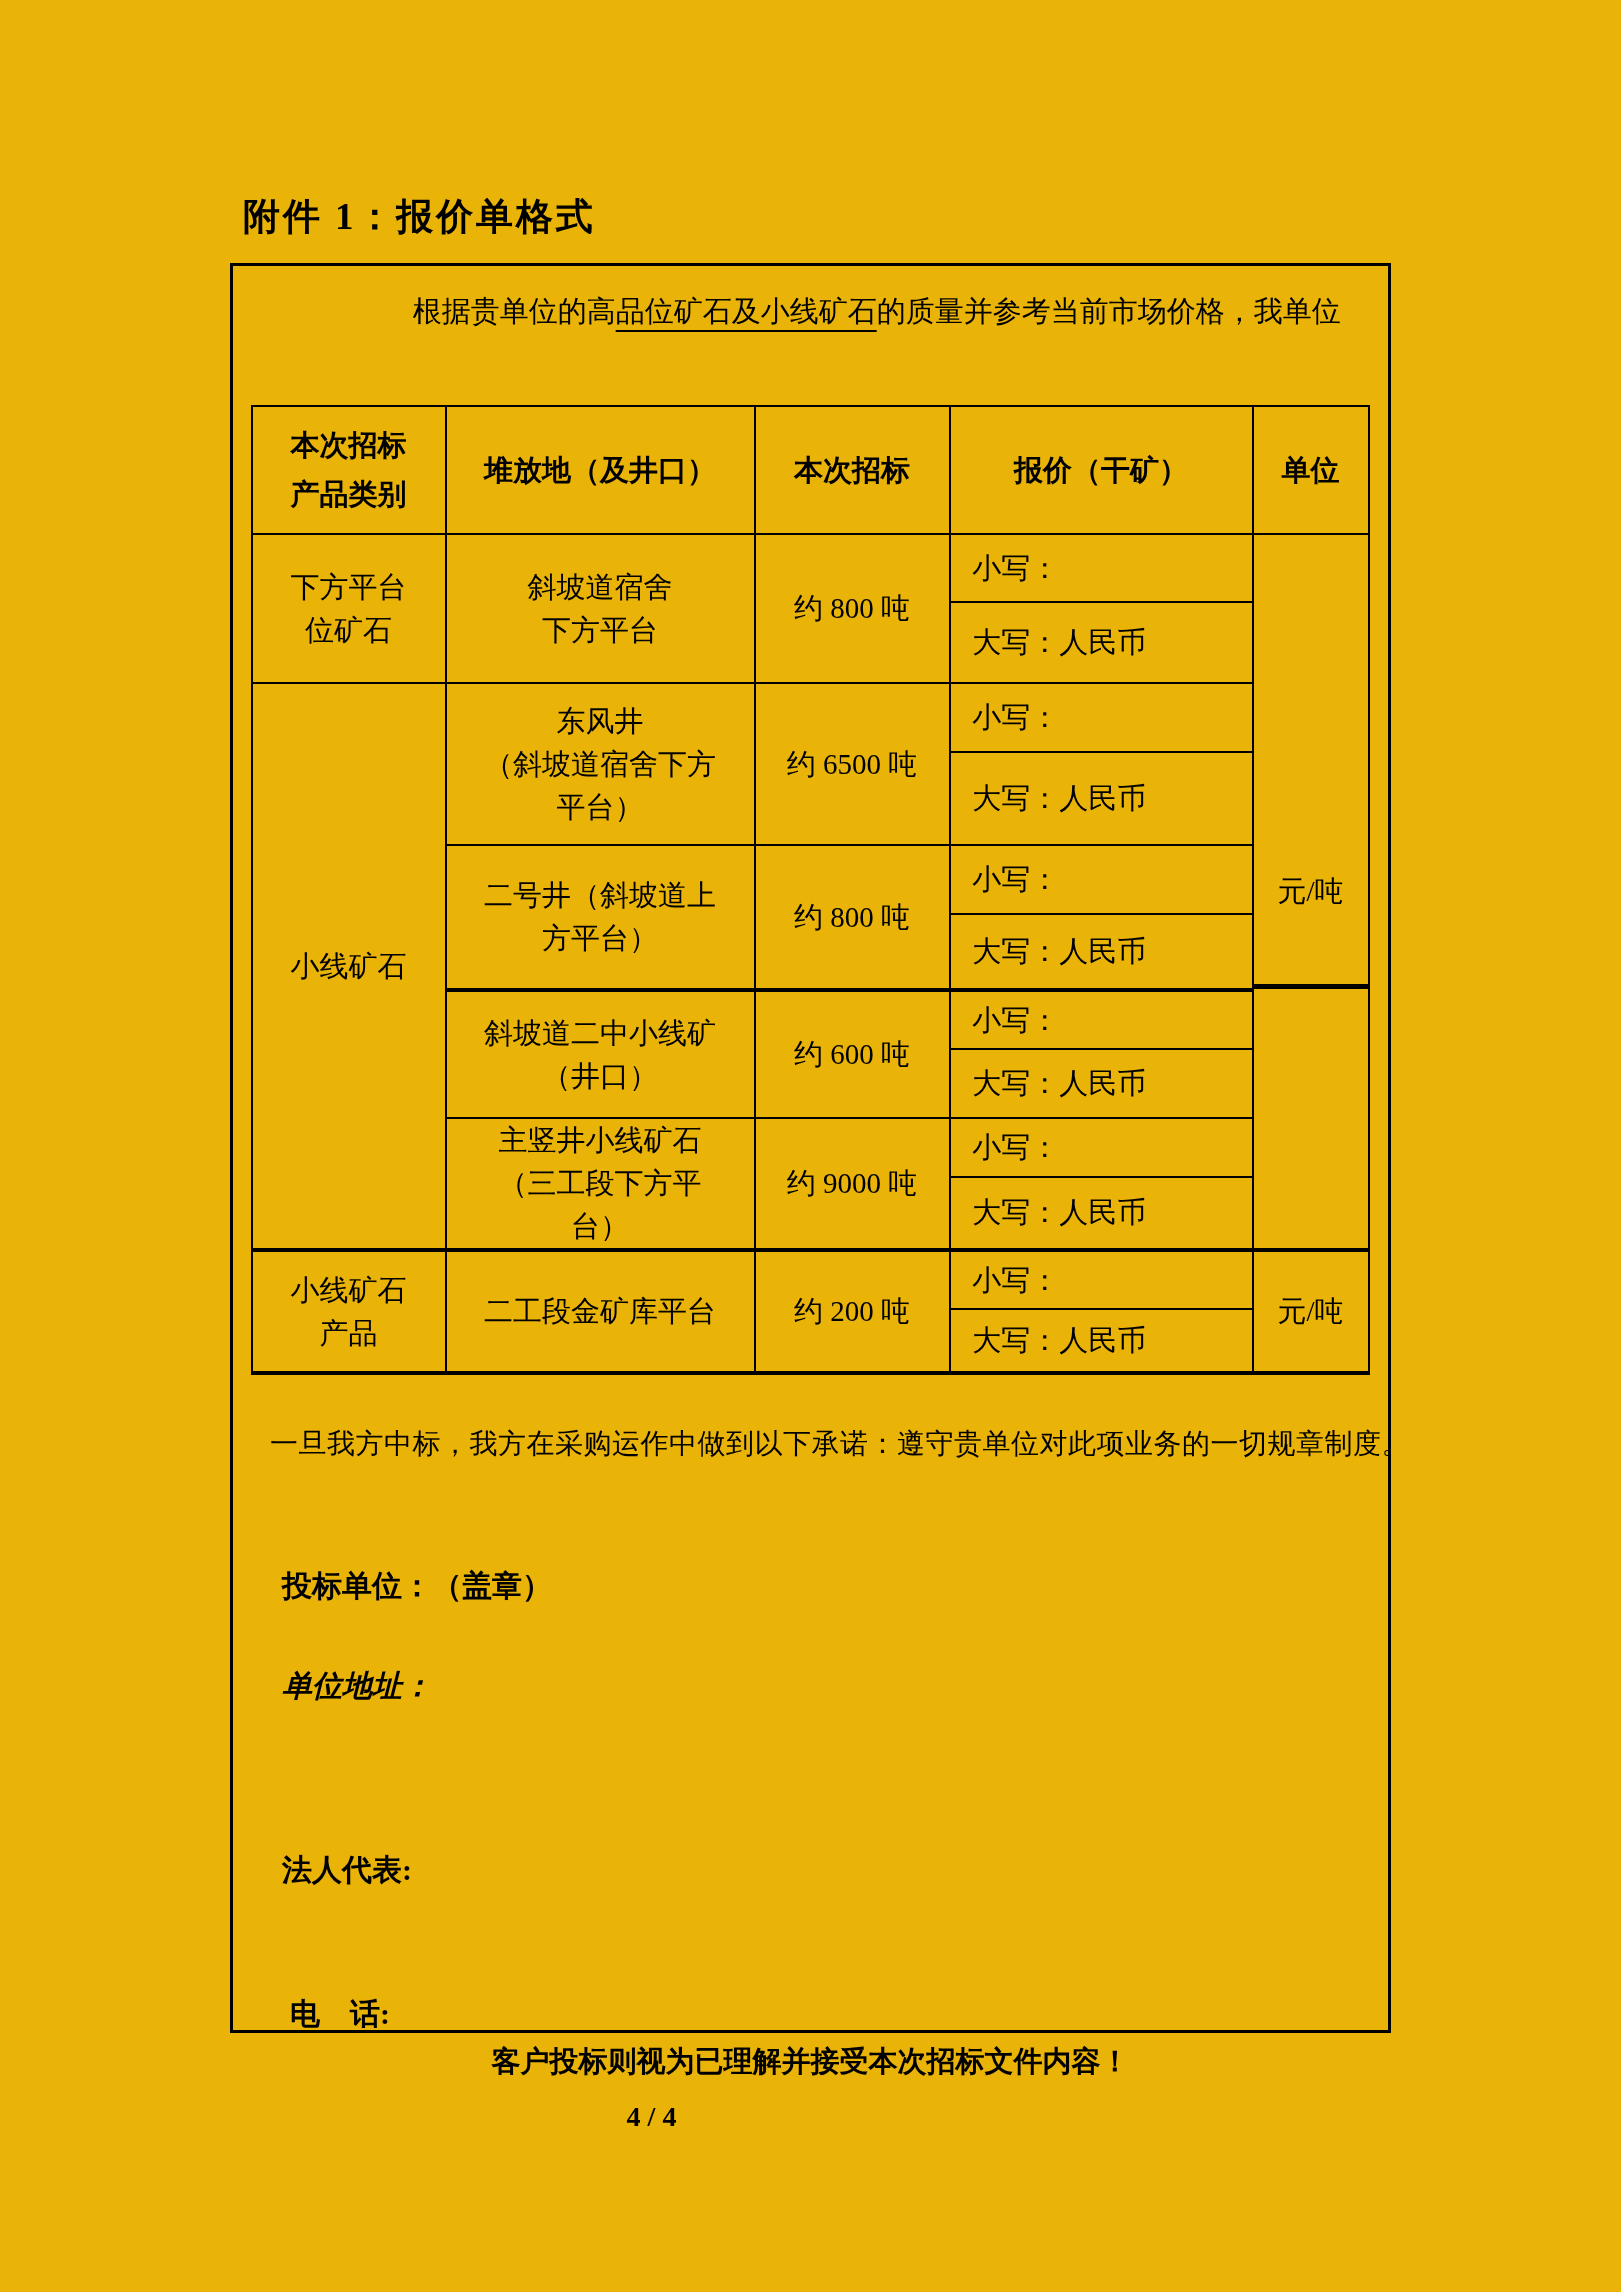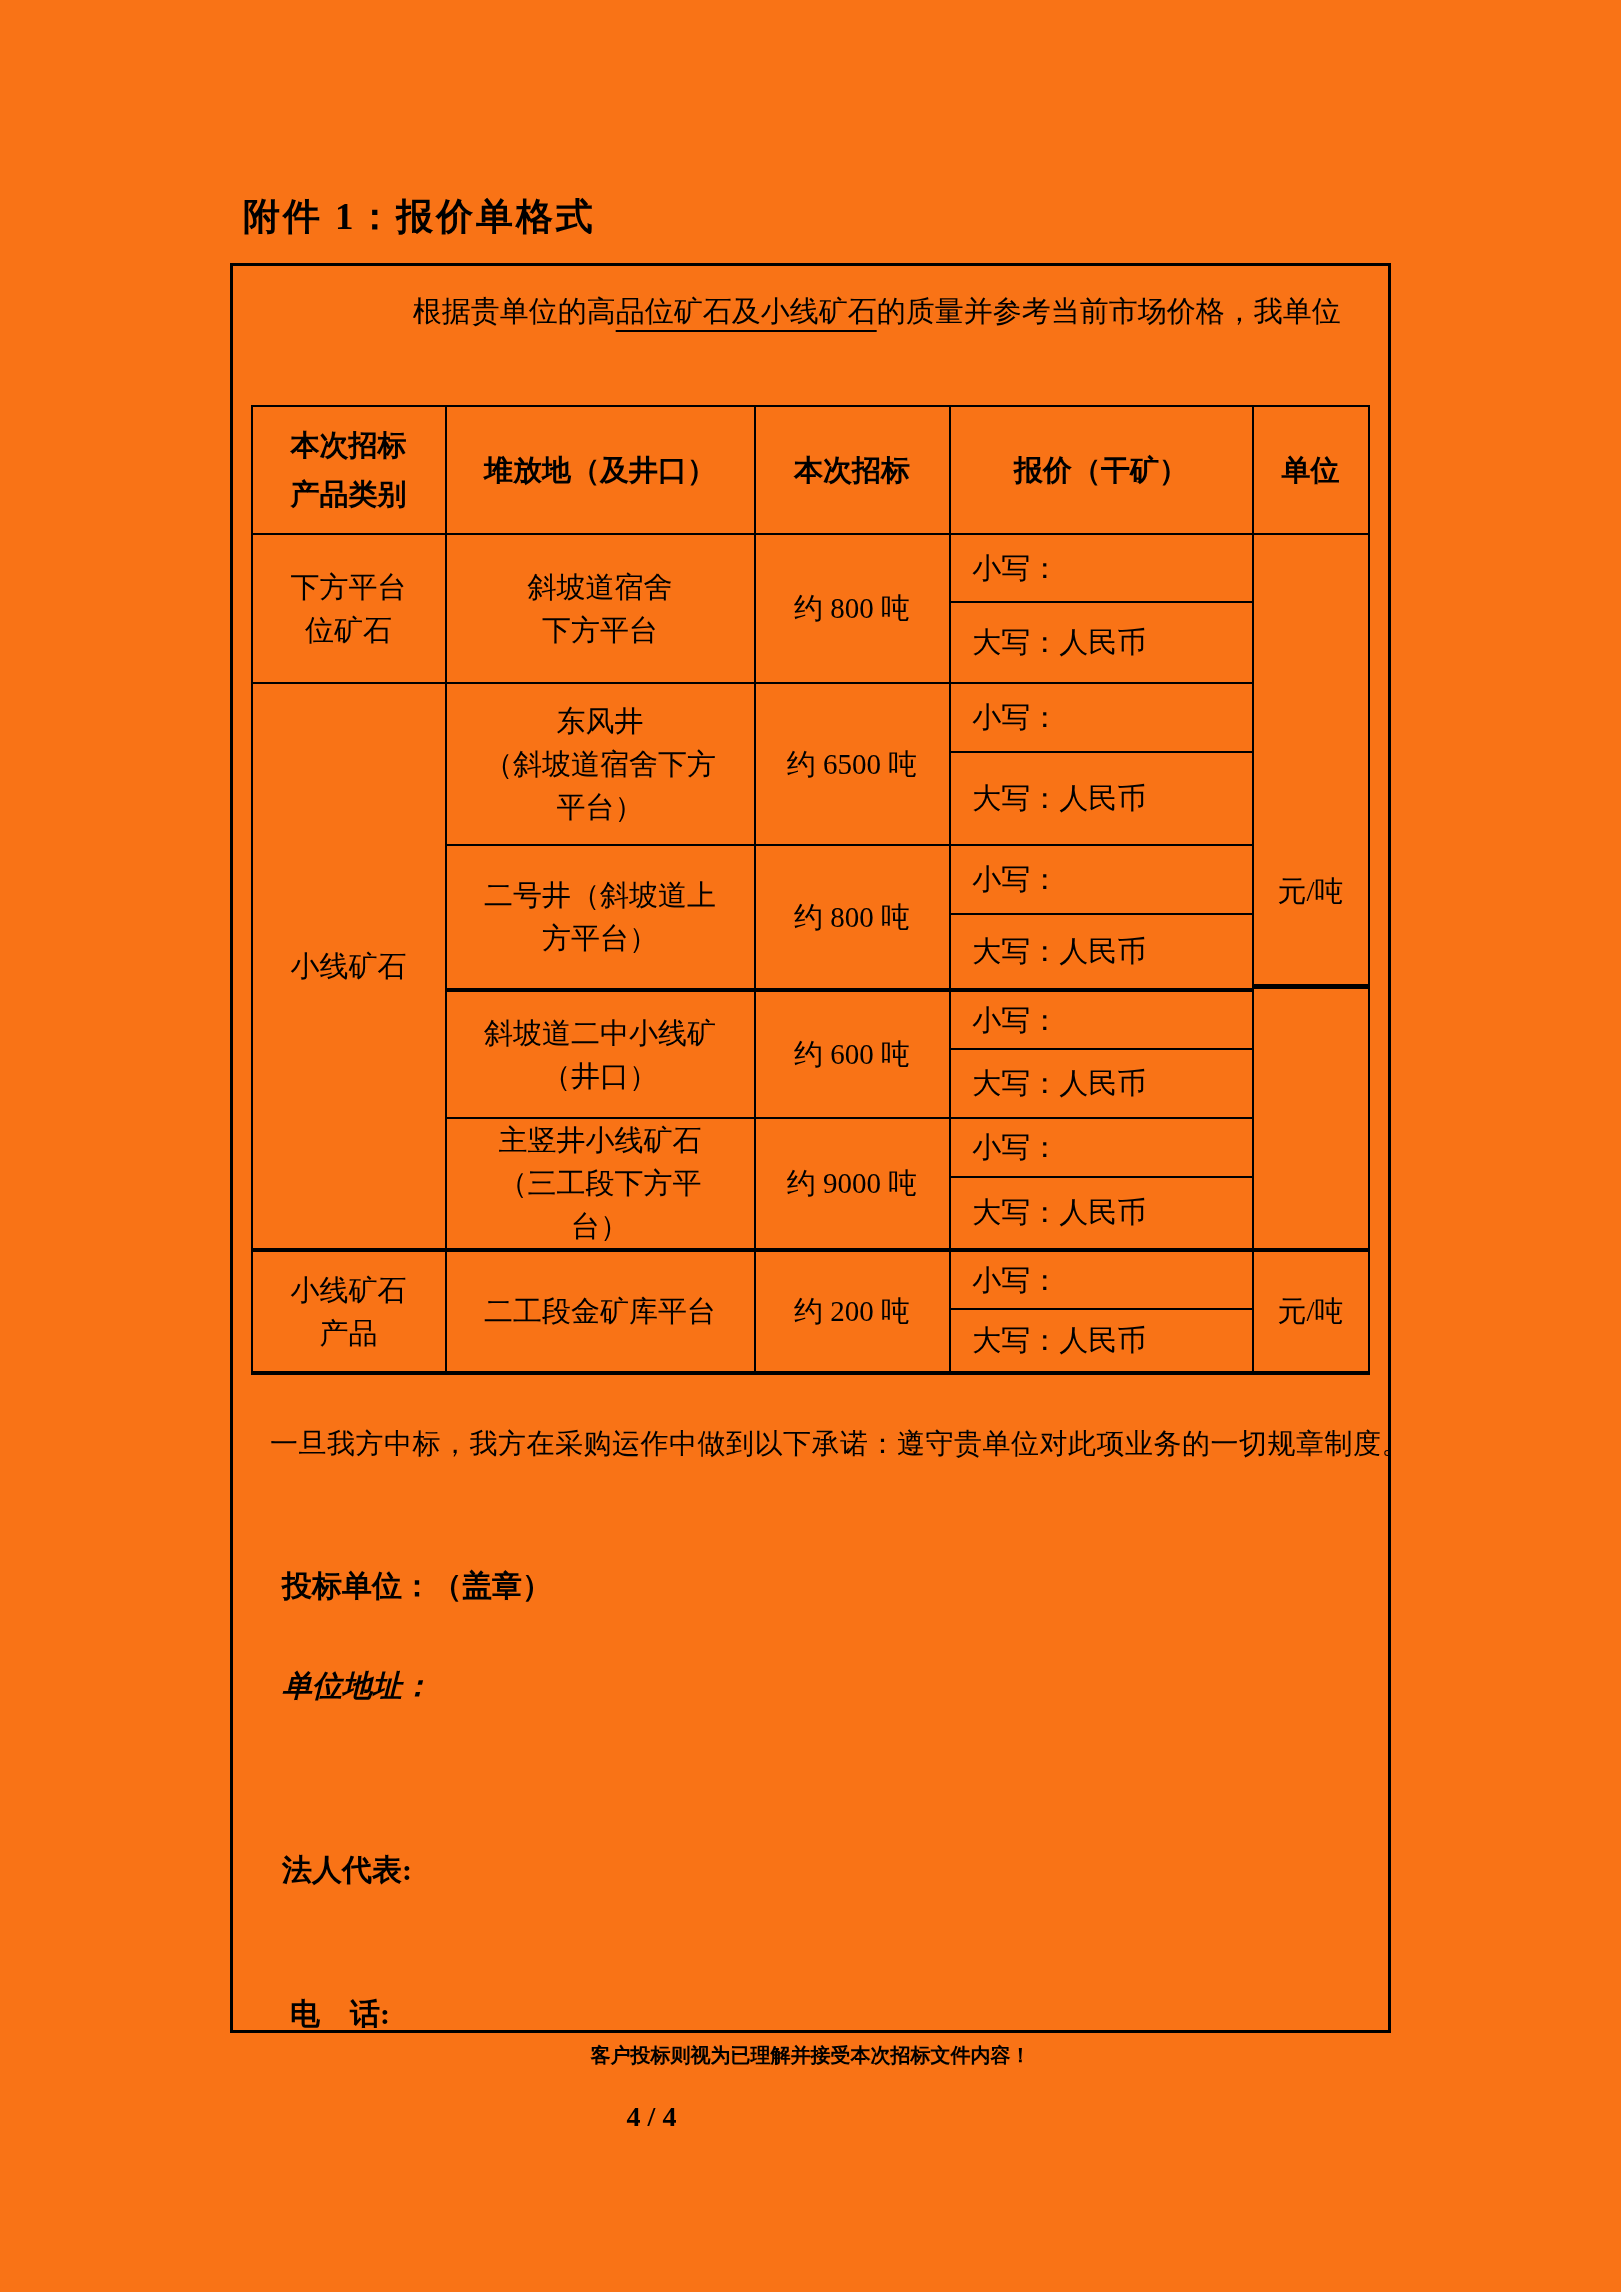--- a/index.html
+++ b/index.html
@@ -3,21 +3,21 @@
 <meta charset="utf-8">
 <style>
   html,body { margin:0; padding:0; background:#ffffff; }
   body {
     font-family: "Liberation Serif", "DejaVu Serif", serif;
     color:#000000;
   }
   #page {
     position:relative;
     width:1621px; height:2293px;
-    background:#f97316;
+    background:#eab308;
     overflow:hidden;
   }
   .page-title {
     position:absolute; left:243px; top:192px;
     font-size:37px; font-weight:bold; letter-spacing:2.9px;
     white-space:nowrap;
   }
   .doc-box {
     position:absolute; left:230px; top:263px;
     width:1161px; height:1770px;
@@ -74,21 +74,21 @@
   .field {
     position:absolute; left:49px;
     font-size:30px; font-weight:bold; white-space:nowrap;
   }
   .field.f-bidder { top:1300px; }
   .field.f-address { top:1400px;font-style:italic; }
   .field.f-legal { top:1584px; }
   .field.f-phone { top:1728px;margin-left:8px; }
   .footer-note {
     position:absolute; left:0; top:2042px; width:1621px;
-    text-align:center; font-size:20px; font-weight:bold;
+    text-align:center; font-size:29px; font-weight:bold;
   }
   .page-number {
     position:absolute; left:0; top:2101px; width:1303px;
     text-align:center; font-size:28px; font-weight:bold;
     font-family:"Liberation Serif", "DejaVu Serif", serif;
   }
 </style>
 </head>
 <body>
 

